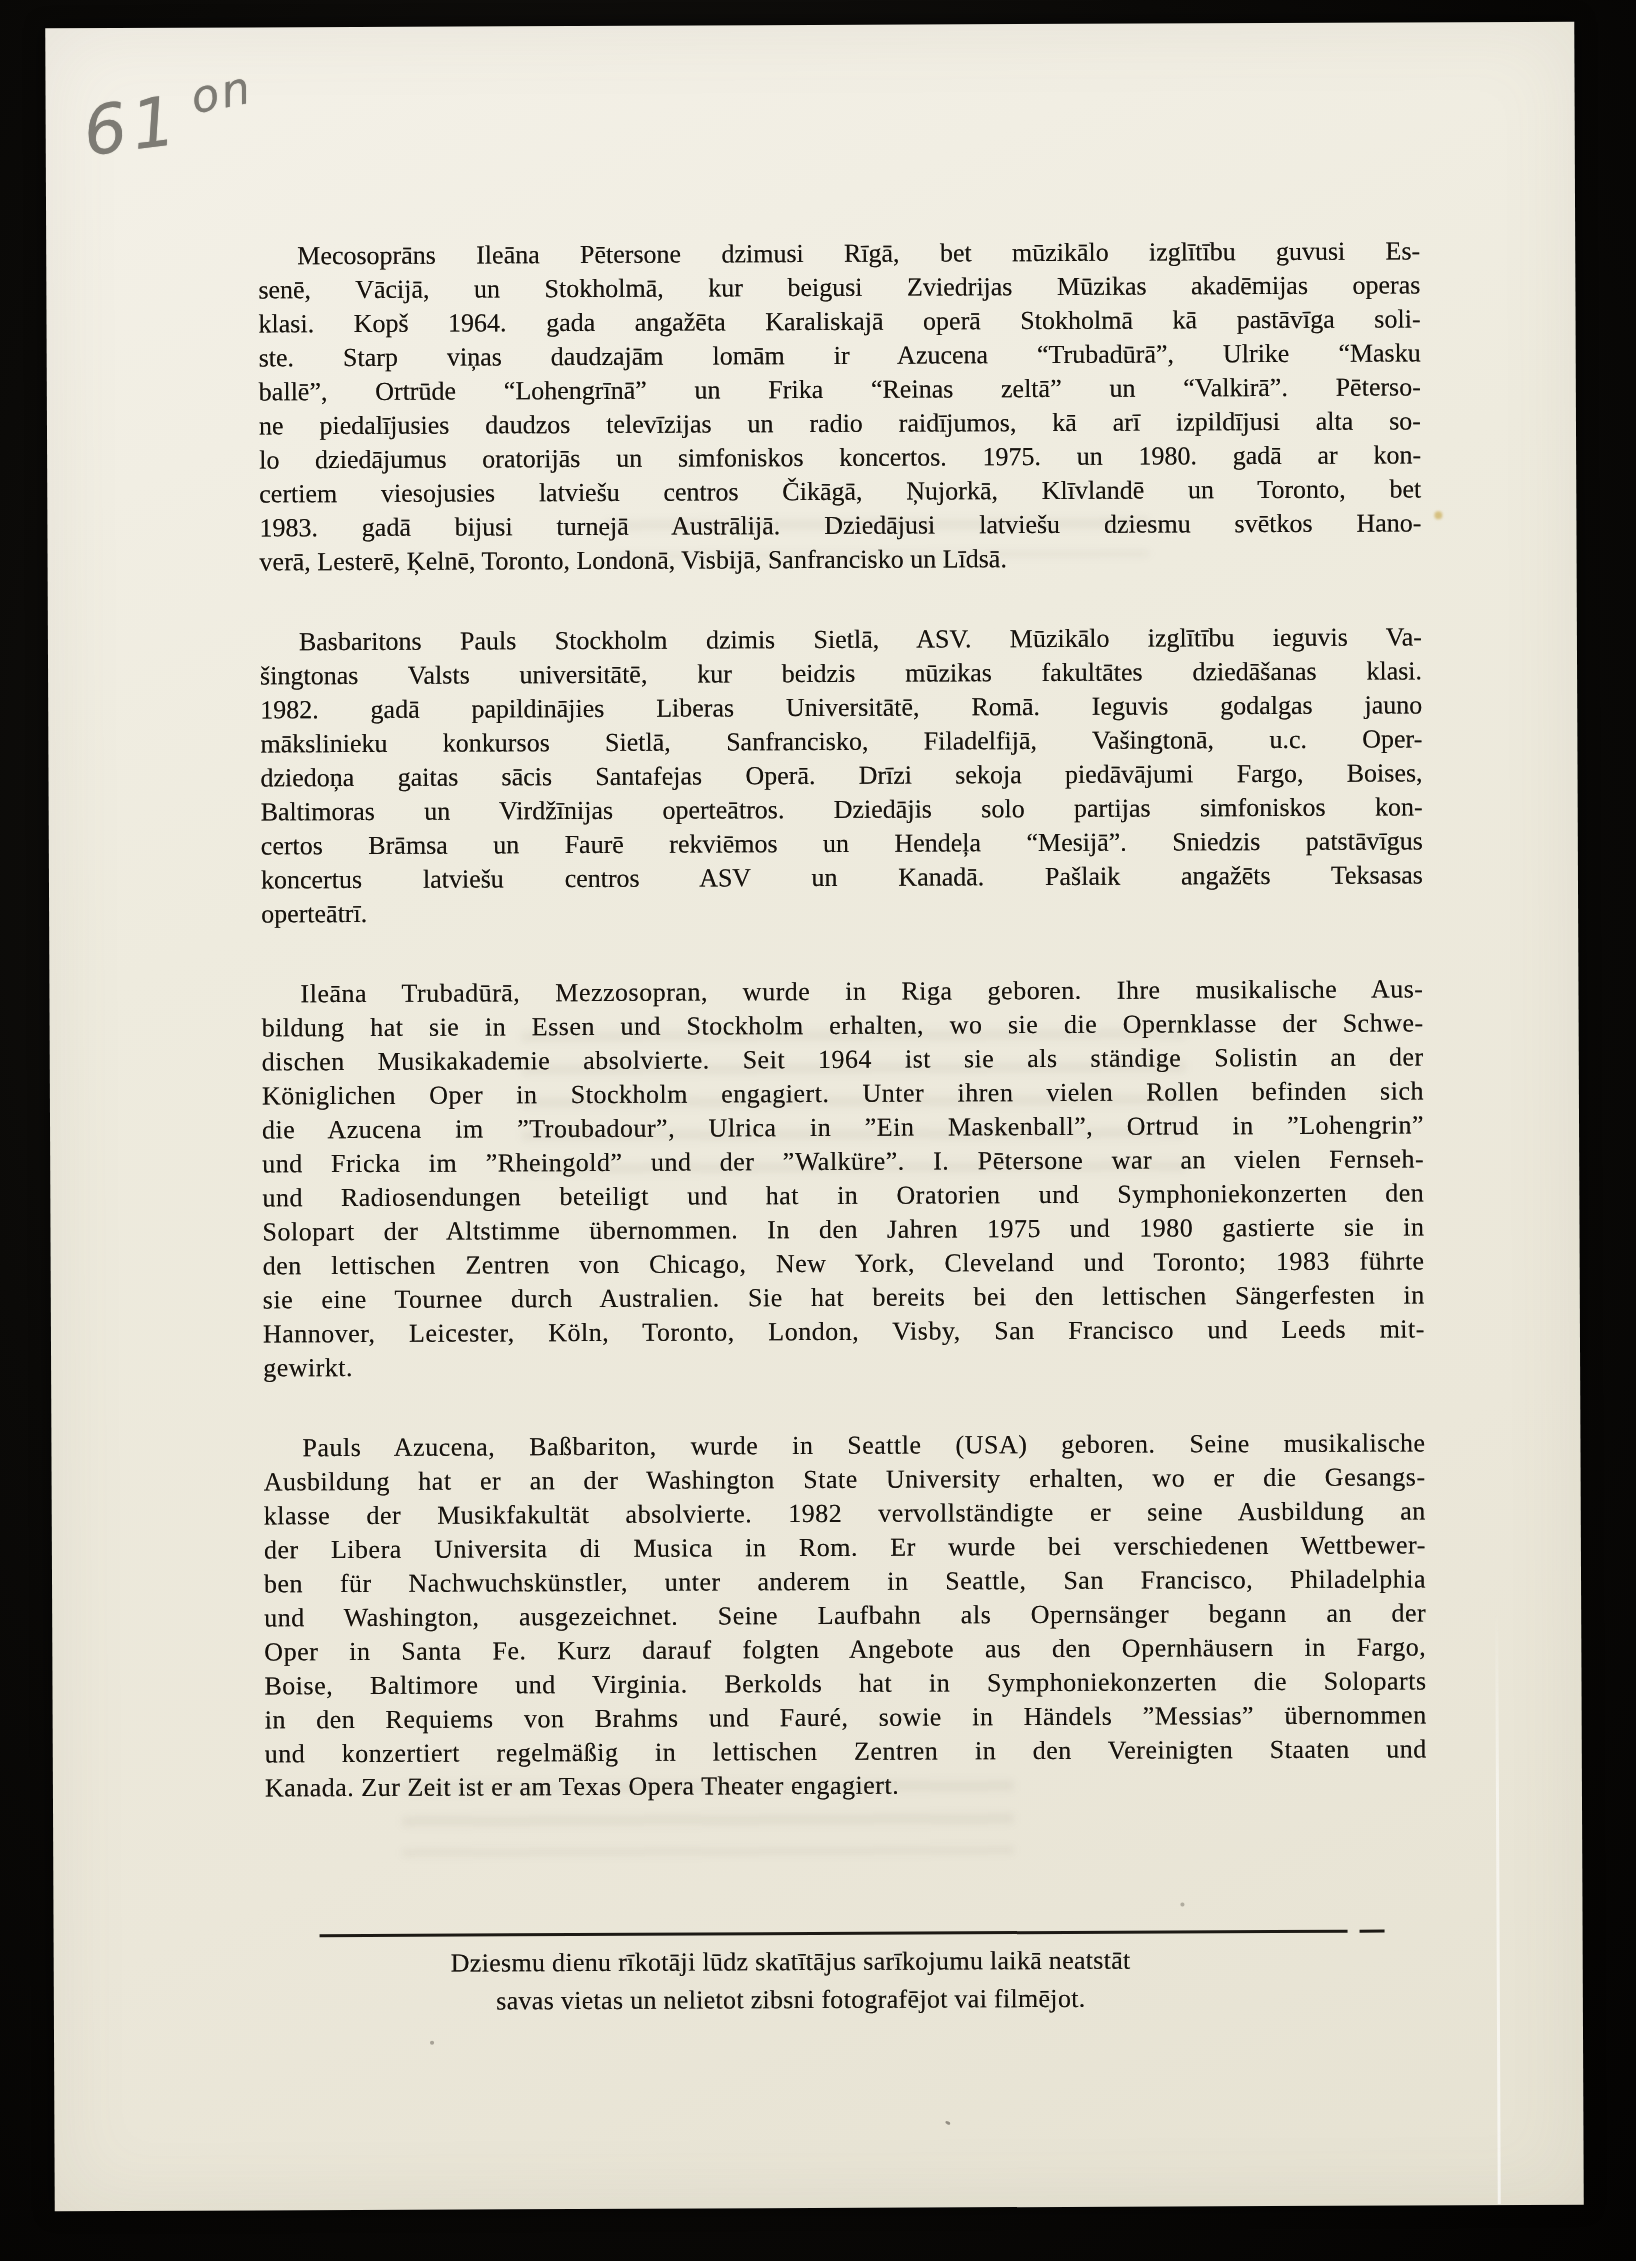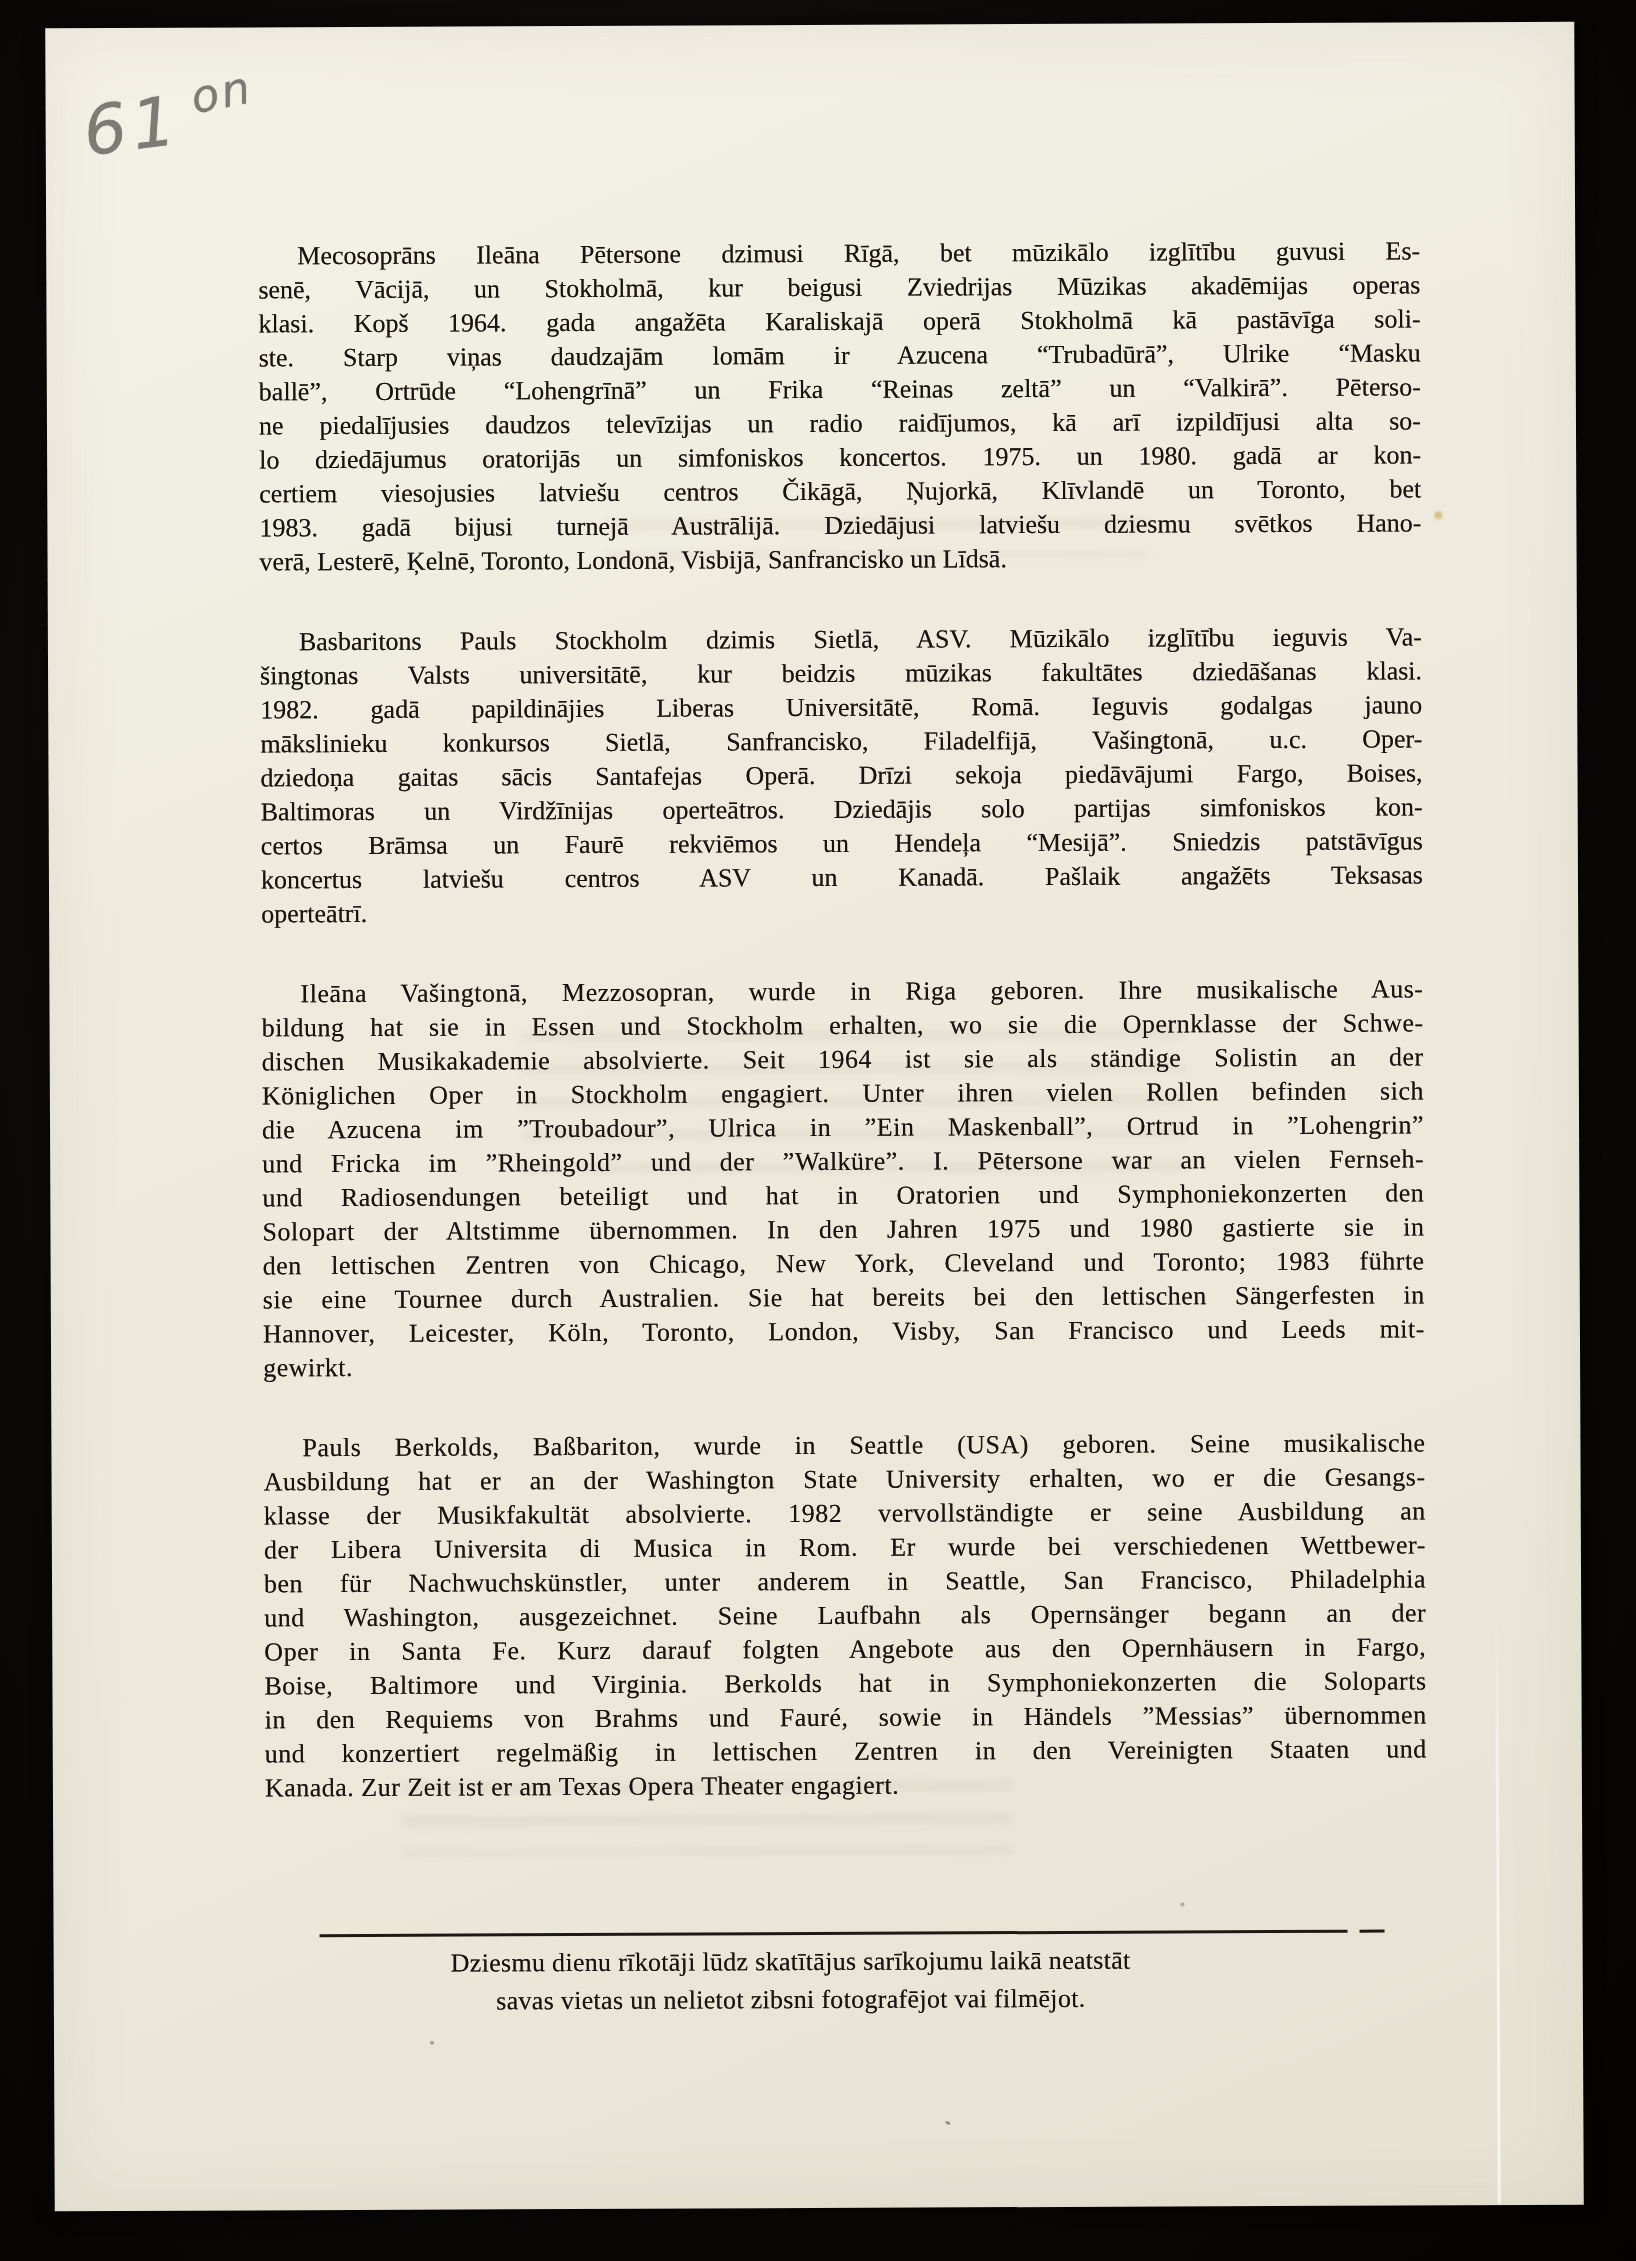--- a/index.html
+++ b/index.html
@@ -107,35 +107,35 @@
           <div class="line">šingtonas Valsts universitātē, kur beidzis mūzikas fakultātes dziedāšanas klasi.</div>
           <div class="line">1982. gadā papildinājies Liberas Universitātē, Romā. Ieguvis godalgas jauno</div>
           <div class="line">mākslinieku konkursos Sietlā, Sanfrancisko, Filadelfijā, Vašingtonā, u.c. Oper-</div>
           <div class="line">dziedoņa gaitas sācis Santafejas Operā. Drīzi sekoja piedāvājumi Fargo, Boises,</div>
           <div class="line">Baltimoras un Virdžīnijas operteātros. Dziedājis solo partijas simfoniskos kon-</div>
           <div class="line">certos Brāmsa un Faurē rekviēmos un Hendeļa “Mesijā”. Sniedzis patstāvīgus</div>
           <div class="line">koncertus latviešu centros ASV un Kanadā. Pašlaik angažēts Teksasas</div>
           <div class="line">operteātrī.</div>
         </div>
         <div class="para de">
-          <div class="line"><b>Ileāna Vašingtonā,</b> Mezzosopran, wurde in Riga geboren. Ihre musikalische Aus-</div>
+          <div class="line"><b>Ileāna Trubadūrā,</b> Mezzosopran, wurde in Riga geboren. Ihre musikalische Aus-</div>
           <div class="line">bildung hat sie in Essen und Stockholm erhalten, wo sie die Opernklasse der Schwe-</div>
           <div class="line">dischen Musikakademie absolvierte. Seit 1964 ist sie als ständige Solistin an der</div>
           <div class="line">Königlichen Oper in Stockholm engagiert. Unter ihren vielen Rollen befinden sich</div>
           <div class="line">die Azucena im ”Troubadour”, Ulrica in ”Ein Maskenball”, Ortrud in ”Lohengrin”</div>
           <div class="line">und Fricka im ”Rheingold” und der ”Walküre”. I. Pētersone war an vielen Fernseh-</div>
           <div class="line">und Radiosendungen beteiligt und hat in Oratorien und Symphoniekonzerten den</div>
           <div class="line">Solopart der Altstimme übernommen. In den Jahren 1975 und 1980 gastierte sie in</div>
           <div class="line">den lettischen Zentren von Chicago, New York, Cleveland und Toronto; 1983 führte</div>
           <div class="line">sie eine Tournee durch Australien. Sie hat bereits bei den lettischen Sängerfesten in</div>
           <div class="line">Hannover, Leicester, Köln, Toronto, London, Visby, San Francisco und Leeds mit-</div>
           <div class="line">gewirkt.</div>
         </div>
         <div class="para de">
-          <div class="line"><b>Pauls Berkolds,</b> Baßbariton, wurde in Seattle (USA) geboren. Seine musikalische</div>
+          <div class="line"><b>Pauls Azucena,</b> Baßbariton, wurde in Seattle (USA) geboren. Seine musikalische</div>
           <div class="line">Ausbildung hat er an der Washington State University erhalten, wo er die Gesangs-</div>
           <div class="line">klasse der Musikfakultät absolvierte. 1982 vervollständigte er seine Ausbildung an</div>
           <div class="line">der Libera Universita di Musica in Rom. Er wurde bei verschiedenen Wettbewer-</div>
           <div class="line">ben für Nachwuchskünstler, unter anderem in Seattle, San Francisco, Philadelphia</div>
           <div class="line">und Washington, ausgezeichnet. Seine Laufbahn als Opernsänger begann an der</div>
           <div class="line">Oper in Santa Fe. Kurz darauf folgten Angebote aus den Opernhäusern in Fargo,</div>
           <div class="line">Boise, Baltimore und Virginia. Berkolds hat in Symphoniekonzerten die Soloparts</div>
           <div class="line">in den Requiems von Brahms und Fauré, sowie in Händels ”Messias” übernommen</div>
           <div class="line">und konzertiert regelmäßig in lettischen Zentren in den Vereinigten Staaten und</div>
           <div class="line">Kanada. Zur Zeit ist er am Texas Opera Theater engagiert.</div>

